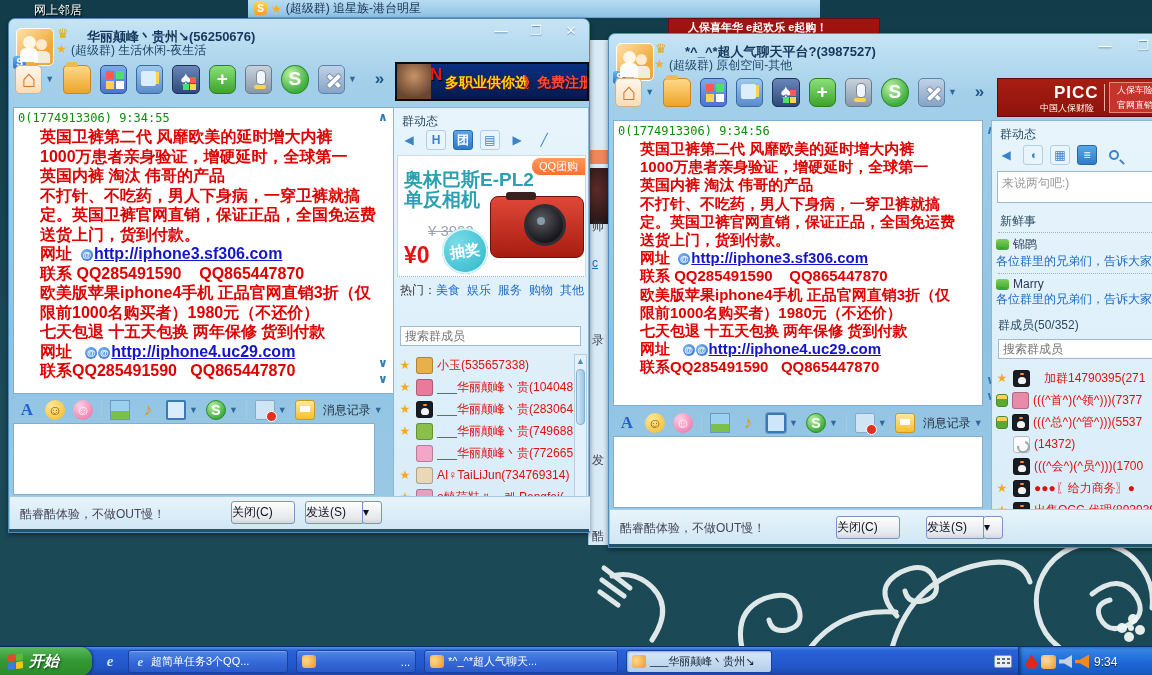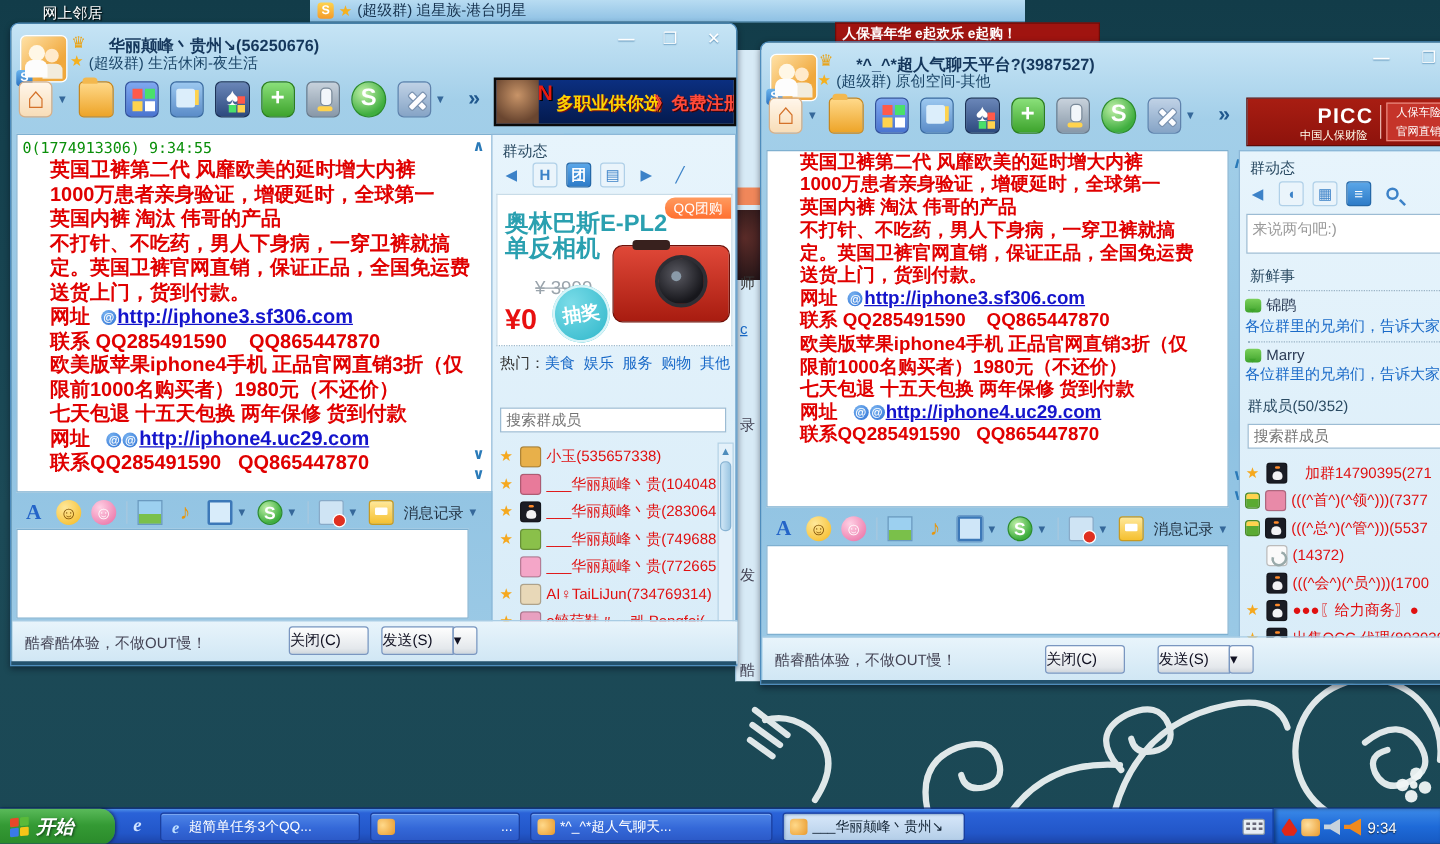--- a/index.html
+++ b/index.html
@@ -12,21 +12,21 @@
   
   .desktop-label{left:34px;top:2px;color:#fff;font-size:12px;text-shadow:1px 1px 1px #000;font-family:Liberation Serif, serif;}
   .bg-titlebar{left:248px;top:0;width:572px;height:18px;
     background:linear-gradient(#b8dcf2,#8fc1e4);border-bottom:1px solid #69a2c8;
     display:flex;align-items:center;gap:4px;padding-left:6px;font-size:12px;color:#16324e;overflow:hidden;}
   .s-badge{display:inline-block;width:13px;height:13px;border-radius:3px;
     background:linear-gradient(#ffd34e,#f49b2a);color:#fff;font-size:10px;font-weight:bold;
     text-align:center;line-height:13px;}
   .gold-star{color:#f5b01e;font-size:12px;line-height:1;}
   .red-banner{left:668px;top:18px;width:212px;height:18px;background:#a01410;border:1px solid #6d0c08;
-    color:#fff;font-size:11px;font-weight:bold;line-height:16px;padding-left:5px;white-space:nowrap;overflow:hidden;z-index:1;}
+    color:#fff;font-size:11px;font-weight:bold;line-height:16px;padding-left:19px;white-space:nowrap;overflow:hidden;z-index:1;}
   .sliver{left:588px;top:40px;width:22px;height:505px;background:#d7eaf6;border-left:1px solid #9cc2dc;
     border-right:1px solid #9cc2dc;z-index:1;overflow:hidden;}
   .sliver .chip{position:absolute;left:0;top:110px;width:22px;height:14px;background:#f0875a;}
   .sliver .photo{position:absolute;left:0;top:128px;width:22px;height:56px;background:radial-gradient(circle at 30% 40%,#5a2b28,#221416);}
   .sliver .frag{position:absolute;left:3px;font-size:12px;}
 
   
   .swirls{left:592px;top:530px;z-index:0;}
 
   
@@ -438,20 +438,21 @@
       <span class="picc-brand">PICC</span>
       <span class="picc-sub">中国人保财险</span>
       <span class="picc-div"></span>
       <span class="picc-chip">
         <span>人保车险</span><br>
         <span>官网直销</span>
       </span>
     </div>
 
     <div class="abs chat chat-right" style="left:4px;top:86px;width:370px;height:286px;">
+      <div class="msg-header">0(1774913306)   9:34:56</div>
       <div id="msg-right">
           <div class="msg-line">英国卫裤第二代 风靡欧美的延时增大内裤</div>
           <div class="msg-line">1000万患者亲身验证，增硬延时，全球第一</div>
           <div class="msg-line">英国内裤 淘汰 伟哥的产品</div>
           <div class="msg-line">不打针、不吃药，男人下身病，一穿卫裤就搞</div>
           <div class="msg-line">定。英国卫裤官网直销，保证正品，全国免运费</div>
           <div class="msg-line">送货上门，货到付款。</div>
           <div class="msg-line"><span>网址  </span><span class="lnk-badge">@</span><span class="msg-link">http://iphone3.sf306.com</span></div>
           <div class="msg-line">联系 QQ285491590    QQ865447870</div>
           <div class="msg-line">欧美版苹果iphone4手机 正品官网直销3折（仅</div>

